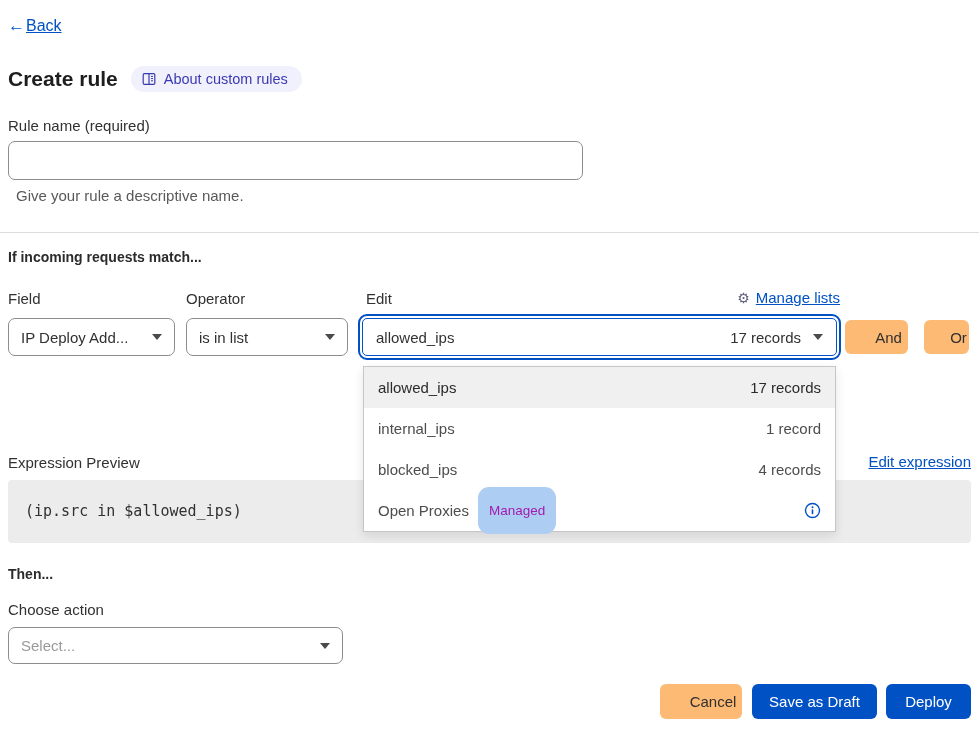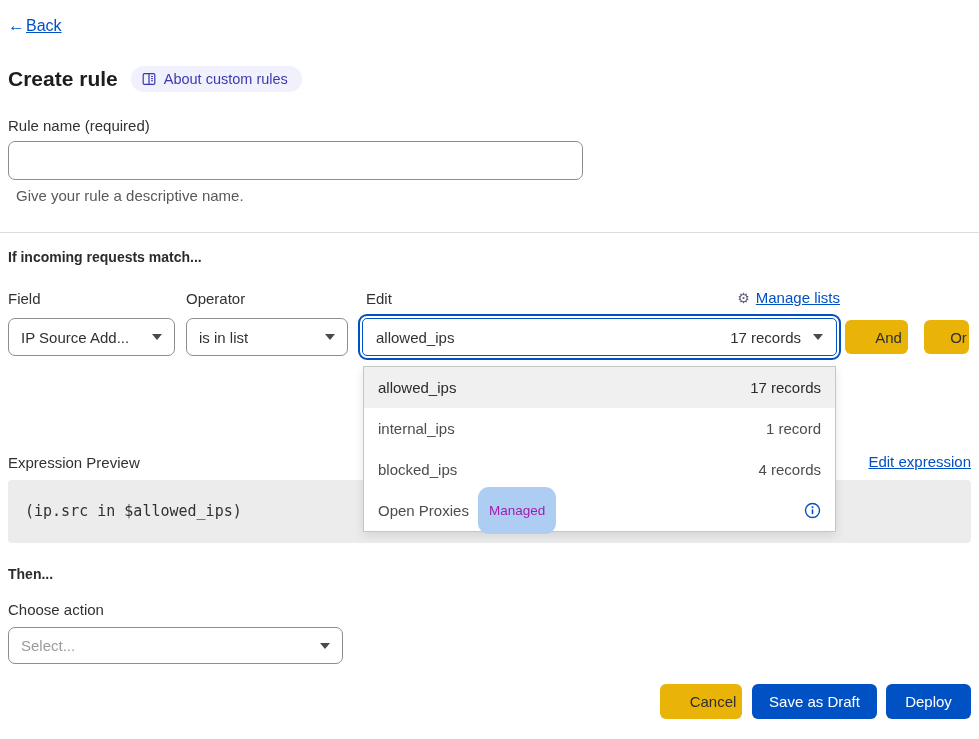--- a/index.html
+++ b/index.html
@@ -79,21 +79,21 @@
     border: 1.5px solid #0051c3; border-radius: 5px;
     display: flex; align-items: center; padding: 0 13px; cursor: pointer;
   }
   .value-count { margin-left: auto; margin-right: 12px; color: #313131; }
 
   .btn {
     display: flex; align-items: center; justify-content: center;
     border: none; border-radius: 6px; font-family: "Liberation Sans", sans-serif;
     font-size: 15px; cursor: pointer;
   }
-  .btn-gray { background: #eab308; color: #2f2f2f; padding-left: 24px; }
+  .btn-gray { background: #fdba74; color: #2f2f2f; padding-left: 24px; }
   .btn-blue { background: #0051c3; color: #ffffff; }
   .and-btn { left: 845px; top: 320px; width: 63px; height: 34px; }
   .or-btn  { left: 924px; top: 320px; width: 45px; height: 34px; }
 
   
   .dropdown {
     left: 363px; top: 366px; width: 473px;
     background: #fff; border: 1px solid #c6c6c6;
     box-shadow: 0 4px 10px rgba(0,0,0,0.10);
     z-index: 5;
@@ -168,21 +168,21 @@
   <div class="abs field-label lbl-field">Field</div>
   <div class="abs field-label lbl-operator">Operator</div>
   <div class="abs field-label lbl-value">Edit</div>
 
   <div class="abs manage-lists">
     <span class="gear-icon">⚙</span>
     <span class="link">Manage lists</span>
   </div>
 
   <div class="abs select field-select">
-    <span>IP Source Add...</span>
+    <span>IP Deploy Add...</span>
     <span class="caret"></span>
   </div>
 
   <div class="abs select operator-select">
     <span>is in list</span>
     <span class="caret"></span>
   </div>
 
   <div class="abs value-wrap">
     <div class="value-select">

